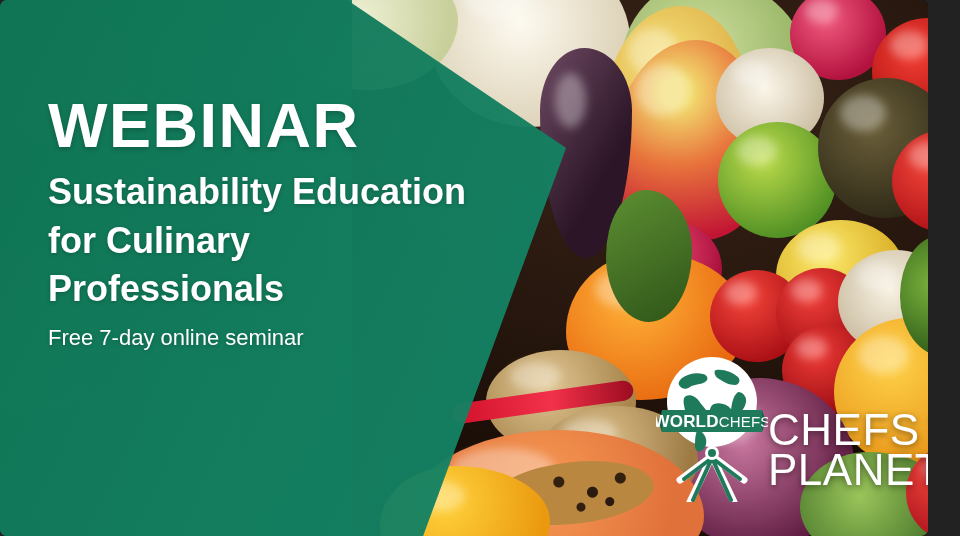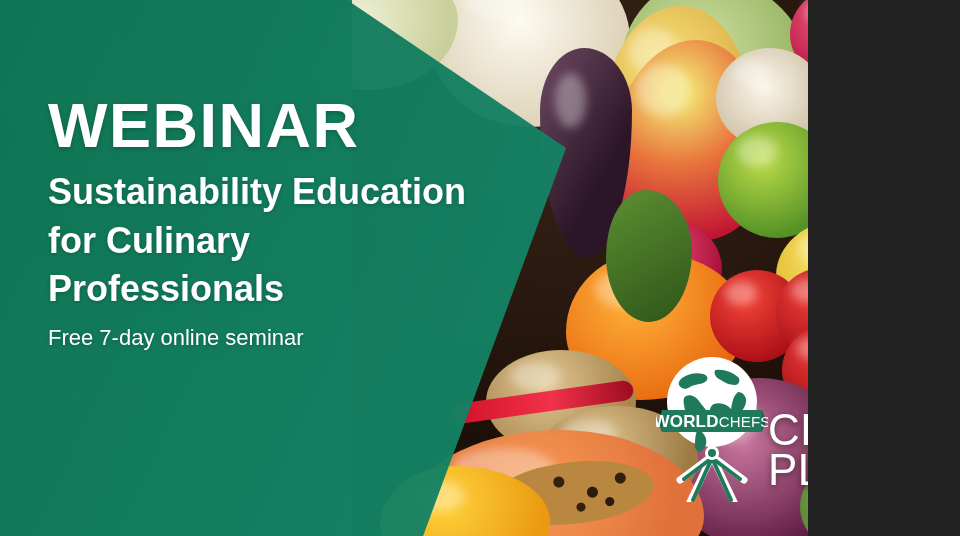--- a/index.html
+++ b/index.html
@@ -2,23 +2,24 @@
 <html><head>
 <meta charset="utf-8">
 <title>Webinar Promo</title>
 <style>
   * { margin:0; padding:0; box-sizing:border-box; }
   html,body { background:#222; }
   body { font-family:"Liberation Sans", sans-serif; }
 
   #stage {
     position:relative;
-    width:808px; height:536px;
+    width:928px; height:536px;
     overflow:hidden;
     background:#1a0d08;
+    border-radius:7px;
   }
 
   
   .photo { position:absolute; inset:0; background:#140a06; }
   .veg { position:absolute; border-radius:50%; }
   .veg::after{
     content:""; position:absolute; border-radius:50%;
     width:34%; height:26%; left:16%; top:12%;
     background:rgba(255,255,255,.34); filter:blur(5px);
   }

